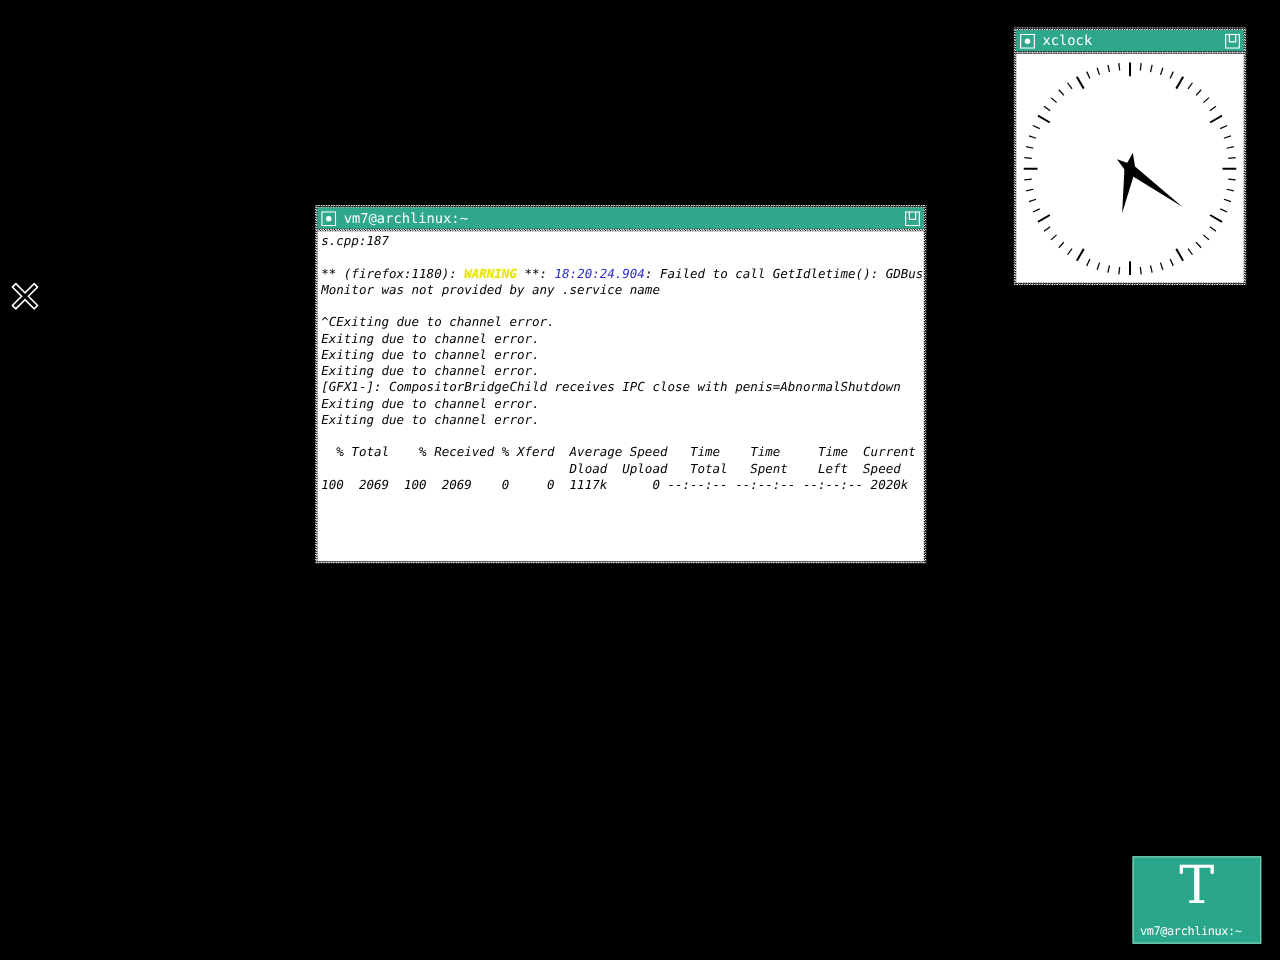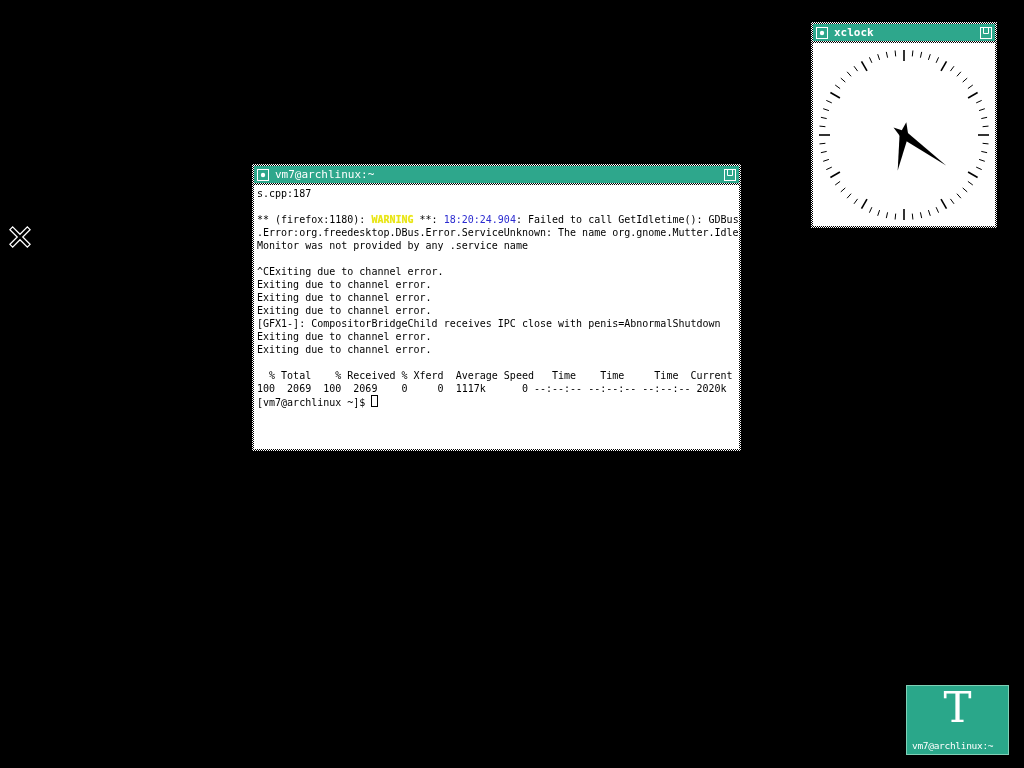--- a/index.html
+++ b/index.html
@@ -13,21 +13,21 @@
     background-size:2px 2px;}
   .titlebar{height:17px;display:flex;align-items:center;gap:6px;
     padding:0 3px;box-sizing:border-box;}
   .tb-title{flex:1;color:#fff;font-size:11px;line-height:17px;
     white-space:nowrap;overflow:hidden;}
   .tb-btn{width:12px;height:12px;flex:0 0 auto;display:block;cursor:pointer;}
   .win-content{margin-top:2px;background:#fff;overflow:hidden;box-sizing:border-box;}
 
   
   #terminal-content{padding:2px 0 0 3px;}
-  .tline{font-size:10px;line-height:13px;white-space:pre;color:#000;}
+  .tline{font-size:10px;line-height:13px;white-space:pre;color:#000;font-style:italic;}
   .seg-warning{color:#E8E414;font-weight:bold;text-shadow:0 0 1px #f5f560;}
   .seg-time{color:#2B2BD0;}
   .seg-cursor{display:inline-block;width:5px;height:10px;
     border:1px solid #000;vertical-align:-1px;}
 
   
   #clock-face{display:block;}
 
   
   #xterm-icon{position:absolute;left:906px;top:685px;width:103px;height:70px;
@@ -60,39 +60,38 @@
       <span class="tb-title">vm7@archlinux:~</span>
       <svg class="tb-btn" viewBox="0 0 12 12">
         <rect x="0.5" y="0.5" width="11" height="11" fill="none" stroke="#fff"></rect>
         <path d="M3.5 0.5 V6.5 H8.5 V0.5" fill="none" stroke="#fff"></path>
       </svg>
     </div>
     <div class="win-content" id="terminal-content" style="height:264px;">
         <div class="tline">s.cpp:187</div>
         <div class="tline"> </div>
         <div class="tline"><span>** (firefox:1180): </span><span class="seg-warning">WARNING</span><span> **: </span><span class="seg-time">18:20:24.904</span><span>: Failed to call GetIdletime(): GDBus</span></div>
-        <div class="tline">.Error:org.freedesktop.DBus.Error.ServiceUnknown: The name org.gnome.Mutter.Idle</div>
         <div class="tline">Monitor was not provided by any .service name</div>
         <div class="tline"> </div>
         <div class="tline">^CExiting due to channel error.</div>
         <div class="tline">Exiting due to channel error.</div>
         <div class="tline">Exiting due to channel error.</div>
         <div class="tline">Exiting due to channel error.</div>
         <div class="tline">[GFX1-]: CompositorBridgeChild receives IPC close with penis=AbnormalShutdown</div>
         <div class="tline">Exiting due to channel error.</div>
         <div class="tline">Exiting due to channel error.</div>
         <div class="tline"> </div>
         <div class="tline">  % Total    % Received % Xferd  Average Speed   Time    Time     Time  Current</div>
+        <div class="tline">                                 Dload  Upload   Total   Spent    Left  Speed</div>
         <div class="tline">100  2069  100  2069    0     0  1117k      0 --:--:-- --:--:-- --:--:-- 2020k</div>
-        <div class="tline"><span>[vm7@archlinux ~]$ </span><span class="seg-cursor"></span></div>
       </div>
   </div>
 
   <div class="x-window" id="xclock-window" style="left:811px;top:22px;width:186px;height:206px;">
-    <div class="titlebar" style="background:#2EA78C;font-weight:bold;">
+    <div class="titlebar" style="background:#2EA78C;">
       <svg class="tb-btn" viewBox="0 0 12 12">
         <rect x="0.5" y="0.5" width="11" height="11" fill="none" stroke="#fff"></rect>
         <circle cx="6" cy="6" r="2.2" fill="#fff"></circle>
       </svg>
       <span class="tb-title">xclock</span>
       <svg class="tb-btn" viewBox="0 0 12 12">
         <rect x="0.5" y="0.5" width="11" height="11" fill="none" stroke="#fff"></rect>
         <path d="M3.5 0.5 V6.5 H8.5 V0.5" fill="none" stroke="#fff"></path>
       </svg>
     </div>

